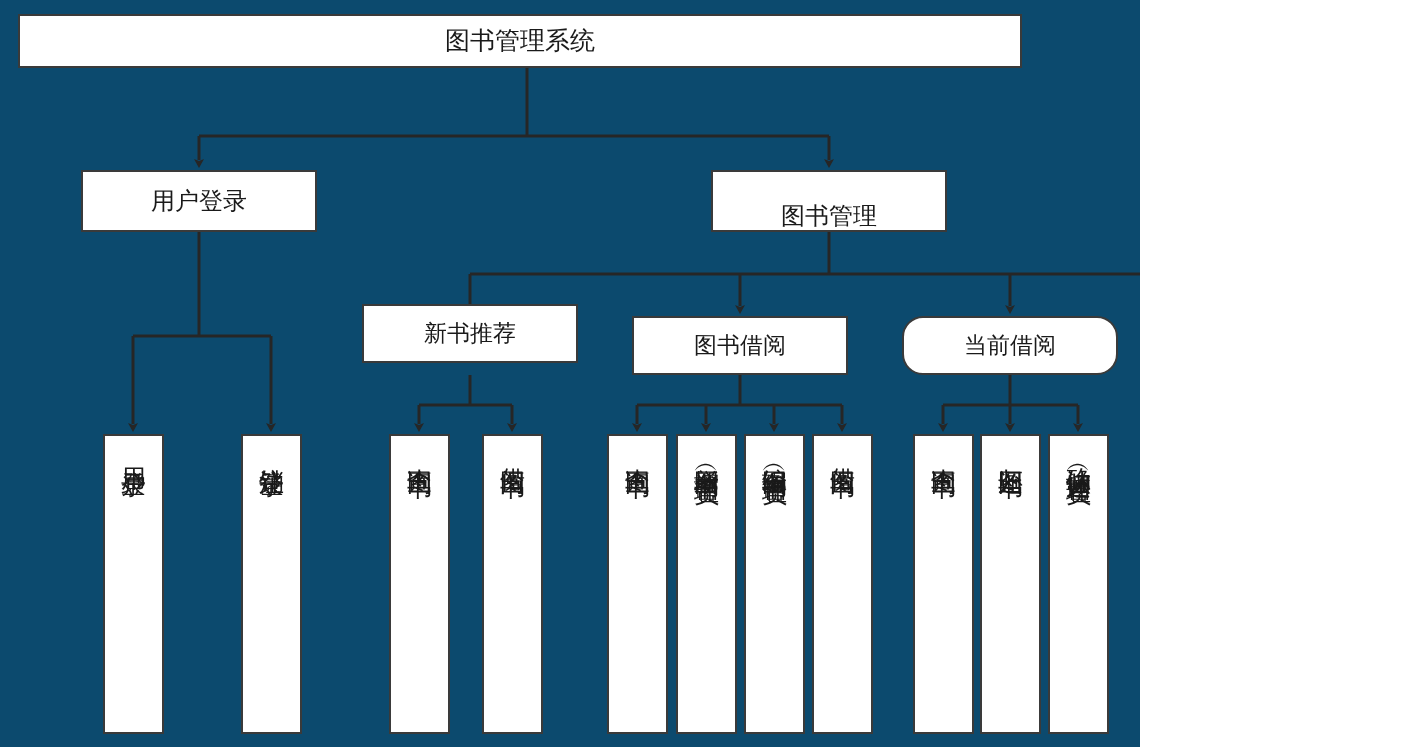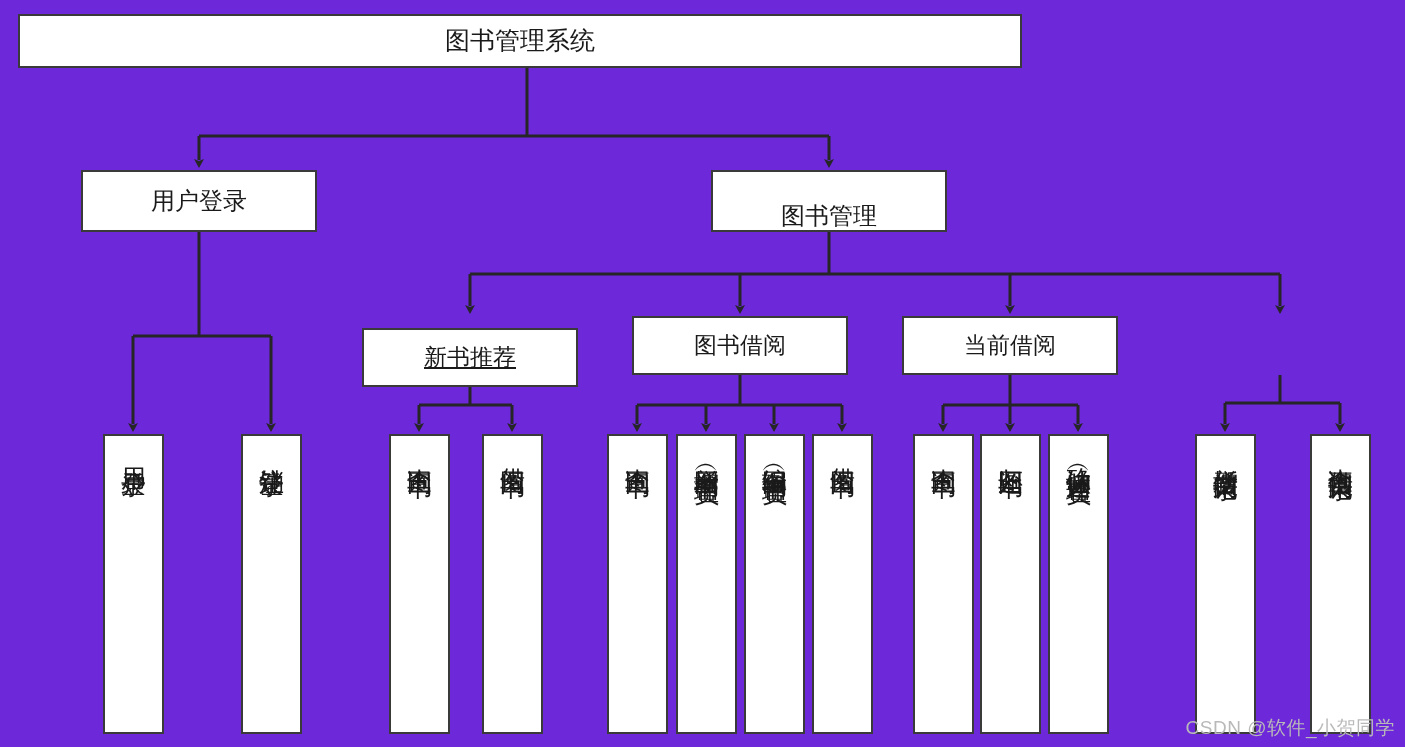--- a/index.html
+++ b/index.html
@@ -5,23 +5,23 @@
   html, body {
     margin: 0;
     padding: 0;
     background: #ffffff;
   }
   body {
     font-family: "Liberation Sans", "DejaVu Sans", sans-serif;
   }
   #diagram-root {
     position: relative;
-    width: 1405px;
+    width: 1140px;
     height: 747px;
-    background: #6d28d9;
+    background: #0c4a6e;
     overflow: hidden;
   }
   svg#wires {
     position: absolute;
     left: 0;
     top: 0;
     width: 1405px;
     height: 747px;
     pointer-events: none;
   }
@@ -126,27 +126,27 @@
     <span class="label">图书管理系统</span>
   </div>
 
   <div class="node level2" style="left:81px; top:170px; width:236px; height:62px;">
     <span class="label">用户登录</span>
   </div>
   <div class="node level2" style="left:711px; top:170px; width:236px; height:62px;align-items:flex-end;">
     <span class="label">图书管理</span>
   </div>
 
-  <div class="node level3" style="left:362px; top:328px; width:216px; height:59px;text-decoration:underline;">
+  <div class="node level3" style="left:362px; top:304px; width:216px; height:59px;">
     <span class="label">新书推荐</span>
   </div>
   <div class="node level3" style="left:632px; top:316px; width:216px; height:59px;">
     <span class="label">图书借阅</span>
   </div>
-  <div class="node level3" style="left:902px; top:316px; width:216px; height:59px;">
+  <div class="node level3" style="left:902px; top:316px; width:216px; height:59px;border-radius:21px;">
     <span class="label">当前借阅</span>
   </div>
 
   <div class="node leaf" style="left:103px; top:434px; width:61px; height:300px;">
     <span class="label">用户登录</span>
   </div>
   <div class="node leaf" style="left:241px; top:434px; width:61px; height:300px;">
     <span class="label">注销登录</span>
   </div>
 
@@ -180,15 +180,14 @@
     <span class="label">确认归还（管理员）</span>
   </div>
 
   <div class="node leaf" style="left:1195px; top:434px; width:61px; height:300px;">
     <span class="label">新增借阅记录</span>
   </div>
   <div class="node leaf" style="left:1310px; top:434px; width:61px; height:300px;">
     <span class="label">查询借阅记录</span>
   </div>
 
-  <div class="watermark">CSDN @软件_小贺同学</div>
 
 </div>
 
 </body></html>

